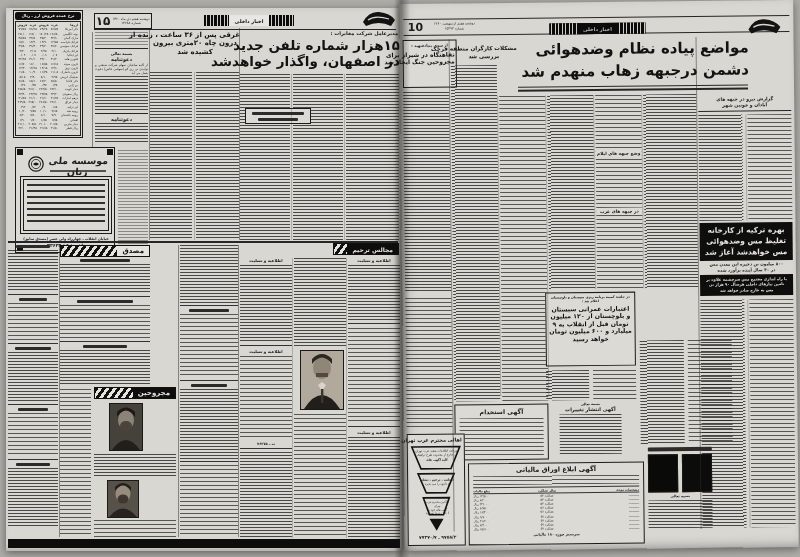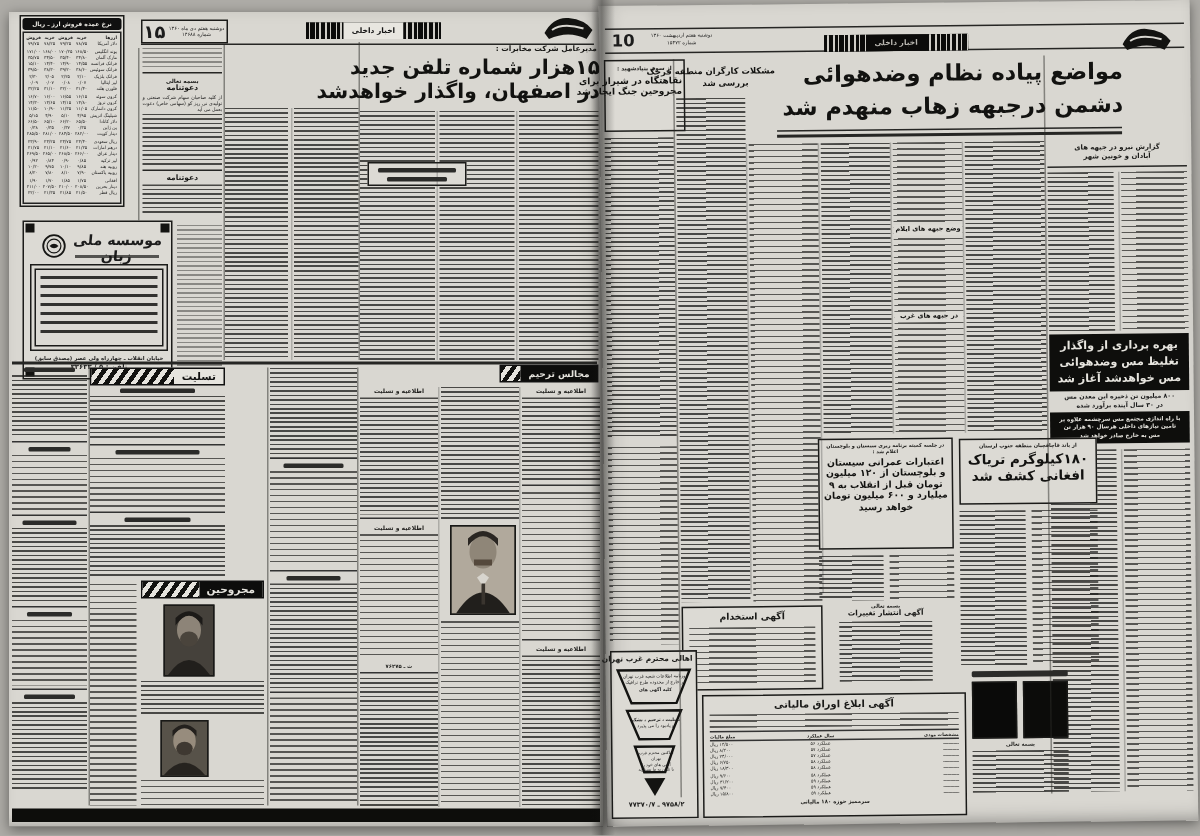--- a/index.html
+++ b/index.html
@@ -243,20 +243,25 @@
       <div class="bc"></div>
     </div>
     <span class="abs" style="left:356px;top:1px;width:34px;height:18px;">
       <svg width="34" height="18" viewBox="0 0 34 18">
           <path d="M1 13 Q7 2 17 3 Q28 4 33 11 L29 17 Q17 11 4 17 Z" fill="#131311"></path>
           <path d="M6 11 q7 -5 21 -1" stroke="#d9d7d1" stroke-width="1.3" fill="none"></path>
         </svg>
     </span>
     <div class="hr" style="left:88px;top:21px;width:302px;"></div>
 
+    <div class="abs" style="left:144px;top:23px;width:90px;">
+      <div class="hl" style="font-size:7px;">غرقی پس از ۳۶ ساعت ، زنده از</div>
+      <div class="hl" style="font-size:7px;">درون چاه ۲۰متری بیرون</div>
+      <div class="hl" style="font-size:7px;">کشیده شد</div>
+    </div>
 
     <div class="kick" style="position:absolute;left:234px;top:22px;width:158px;font-size:5px;text-align:right;">مدیرعامل شرکت مخابرات :</div>
     <div class="hl" style="position:absolute;left:234px;top:29px;width:160px;font-size:13.5px;">۱۵هزار شماره تلفن جدید</div>
     <div class="hl" style="position:absolute;left:234px;top:45px;width:160px;font-size:13.5px;">در اصفهان، واگذار خواهدشد</div>
 
     <div class="abs txt" style="left:144px;top:64px;width:42px;height:168px;"></div>
     <div class="abs txt" style="left:190px;top:64px;width:43px;height:168px;"></div>
     <div class="abs txt" style="left:234px;top:66px;width:50px;height:166px;"></div>
     <div class="abs txt" style="left:287px;top:66px;width:50px;height:166px;"></div>
     <div class="abs txt" style="left:340px;top:66px;width:53px;height:166px;"></div>
@@ -300,21 +305,21 @@
         <div class="calli" style="height:40px;"></div>
       </div>
       <div style="position:absolute;left:4px;top:89px;width:92px;font-size:3.6px;font-weight:bold;direction:rtl;text-align:center;">خیابان انقلاب ـ چهارراه ولی عصر (مصدق سابق)</div>
       <div style="position:absolute;left:20px;top:95px;width:60px;font-size:4.6px;font-weight:bold;direction:rtl;text-align:center;">تلفن : ۵ / ۳۳۶۳۳</div>
     </div>
 
     <div class="hr" style="left:2px;top:233px;width:390px;height:1.5px;"></div>
 
     <div class="sect" style="left:54px;top:237px;width:90px;height:12px;">
       <div class="hatch"></div>
-      <div class="slbl">تسليت</div>
+      <div class="slbl">مصدق</div>
     </div>
     <div class="sect inv" style="left:327px;top:235px;width:66px;height:12px;">
       <div class="hatch"></div>
       <div class="slbl" style="font-size:6px;">مجالس ترحیم</div>
     </div>
     <div class="sect inv" style="left:88px;top:379px;width:82px;height:12px;">
       <div class="hatch"></div>
       <div class="slbl">مجروحین</div>
     </div>
 
@@ -468,21 +473,21 @@
     <div class="abs txt l4" style="left:99px;top:93px;width:46px;height:305px;"></div>
     <div class="abs txt" style="left:147px;top:93px;width:46px;height:194px;"></div>
     <div class="abs txt l4" style="left:195px;top:93px;width:46px;height:194px;"></div>
     <div class="abs txt" style="left:243px;top:93px;width:53px;height:194px;"></div>
     <div class="subover" style="left:195px;top:148px;width:46px;font-size:4.4px;padding:1px 0;">وضع جبهه های ایلام</div>
     <div class="subover" style="left:195px;top:206px;width:46px;font-size:4.4px;padding:1px 0;">در جبهه های غرب</div>
     <div class="abs txt" style="left:298px;top:114px;width:44px;height:106px;"></div>
     <div class="abs txt l4" style="left:347px;top:114px;width:44px;height:106px;"></div>
 
     <div class="blackbox" style="left:298px;top:222px;width:93px;height:38px;padding-top:2px;">
-      <div style="font-size:7.4px;line-height:11px;">بهره برداری از واگذار</div>
+      <div style="font-size:7.4px;line-height:11px;">بهره ترکیه از کارخانه</div>
       <div style="font-size:7.4px;line-height:11px;">تغلیظ مس وضدهوائی</div>
       <div style="font-size:7.4px;line-height:11px;">مس خواهدشد آغاز شد</div>
     </div>
     <div class="abs rtl" style="left:298px;top:261px;width:93px;text-align:center;font-weight:bold;">
       <div style="font-size:4.2px;line-height:5.6px;">۸۰۰ میلیون تن ذخیره این معدن مس</div>
       <div style="font-size:4.2px;line-height:5.6px;">در ۳۰ سال آینده برآورد شده</div>
     </div>
     <div class="blackbox" style="left:298px;top:274px;width:93px;height:21px;padding-top:2px;">
       <div style="font-size:3.8px;line-height:5.4px;">با راه اندازی مجتمع مس سرچشمه علاوه بر</div>
       <div style="font-size:3.8px;line-height:5.4px;">تامین نیازهای داخلی هرسال ۹۰ هزار تن</div>
@@ -493,25 +498,20 @@
 
     <div class="box rtl" style="left:143px;top:290px;width:90px;height:74px;padding:2px 1px;text-align:center;">
       <div class="kick" style="font-size:3.3px;white-space:normal;">در جلسه کمیته برنامه ریزی سیستان و بلوچستان اعلام شد :</div>
       <div class="hl" style="font-size:6.2px;margin-top:2px;">اعتبارات عمرانی سیستان</div>
       <div class="hl" style="font-size:6.2px;">و بلوچستان از ۱۲۰ میلیون</div>
       <div class="hl" style="font-size:6.2px;">تومان قبل از انقلاب به ۹</div>
       <div class="hl" style="font-size:6.2px;">میلیارد و ۶۰۰ میلیون تومان</div>
       <div class="hl" style="font-size:6.2px;">خواهد رسید</div>
     </div>
 
-    <div class="box rtl" style="left:237px;top:291px;width:92px;height:44px;padding:2px 1px;text-align:center;">
-      <div class="kick" style="font-size:3.4px;">از باند قاچاقچیان منطقه جنوب لرستان</div>
-      <div class="hl" style="font-size:9px;margin-top:3px;">۱۸۰کیلوگرم تریاک</div>
-      <div class="hl" style="font-size:9px;">افغانی کشف شد</div>
-    </div>
     <div class="abs txt" style="left:143px;top:368px;width:43px;height:30px;"></div>
     <div class="abs txt l4" style="left:190px;top:368px;width:43px;height:30px;"></div>
     <div class="abs txt" style="left:237px;top:339px;width:44px;height:104px;"></div>
     <div class="abs txt l4" style="left:285px;top:339px;width:44px;height:104px;"></div>
 
     <div class="box rtl" style="left:51px;top:401px;width:94px;height:56px;border-width:1.5px;padding:3px 4px;">
       <div class="kick" style="font-size:6.2px;">آگهی استخدام</div>
       <div class="txt l4" style="height:38px;margin-top:3px;"></div>
     </div>
 

